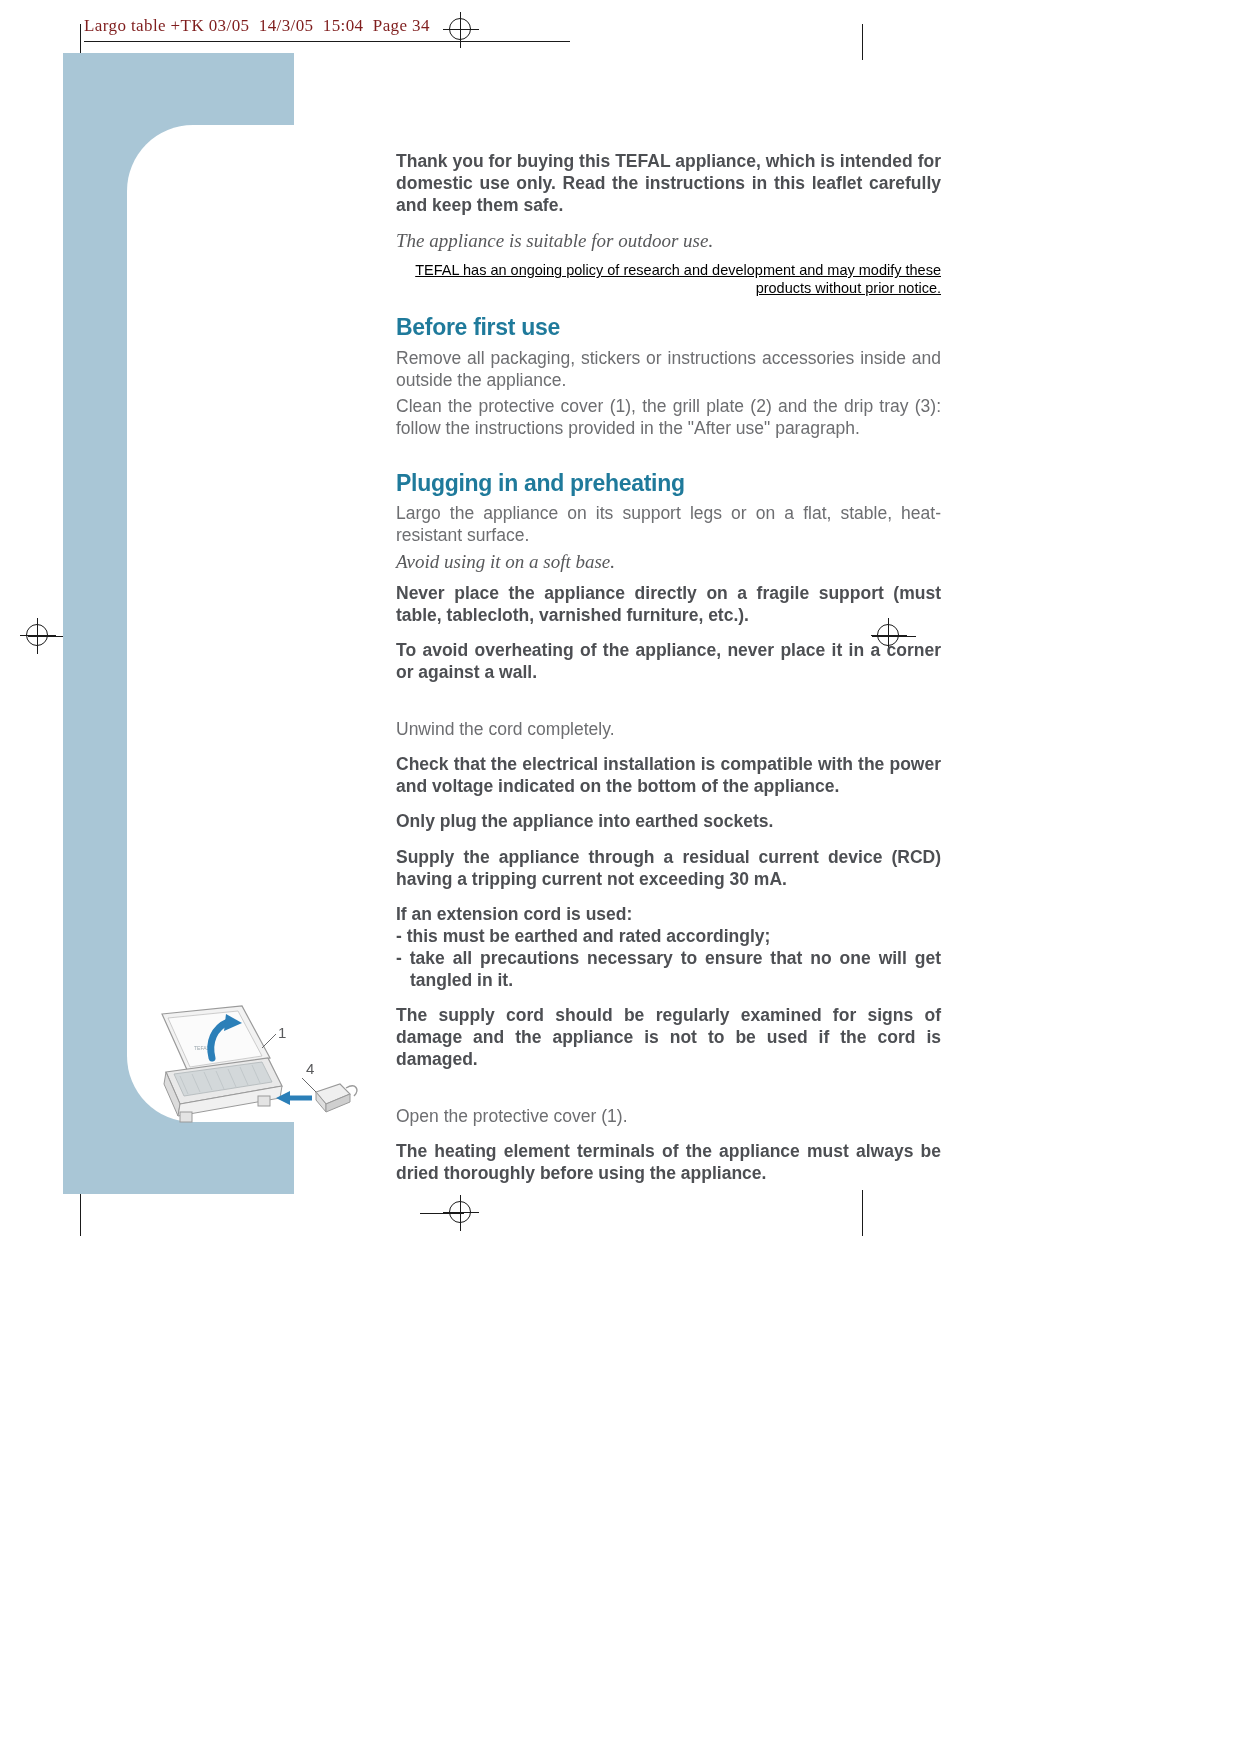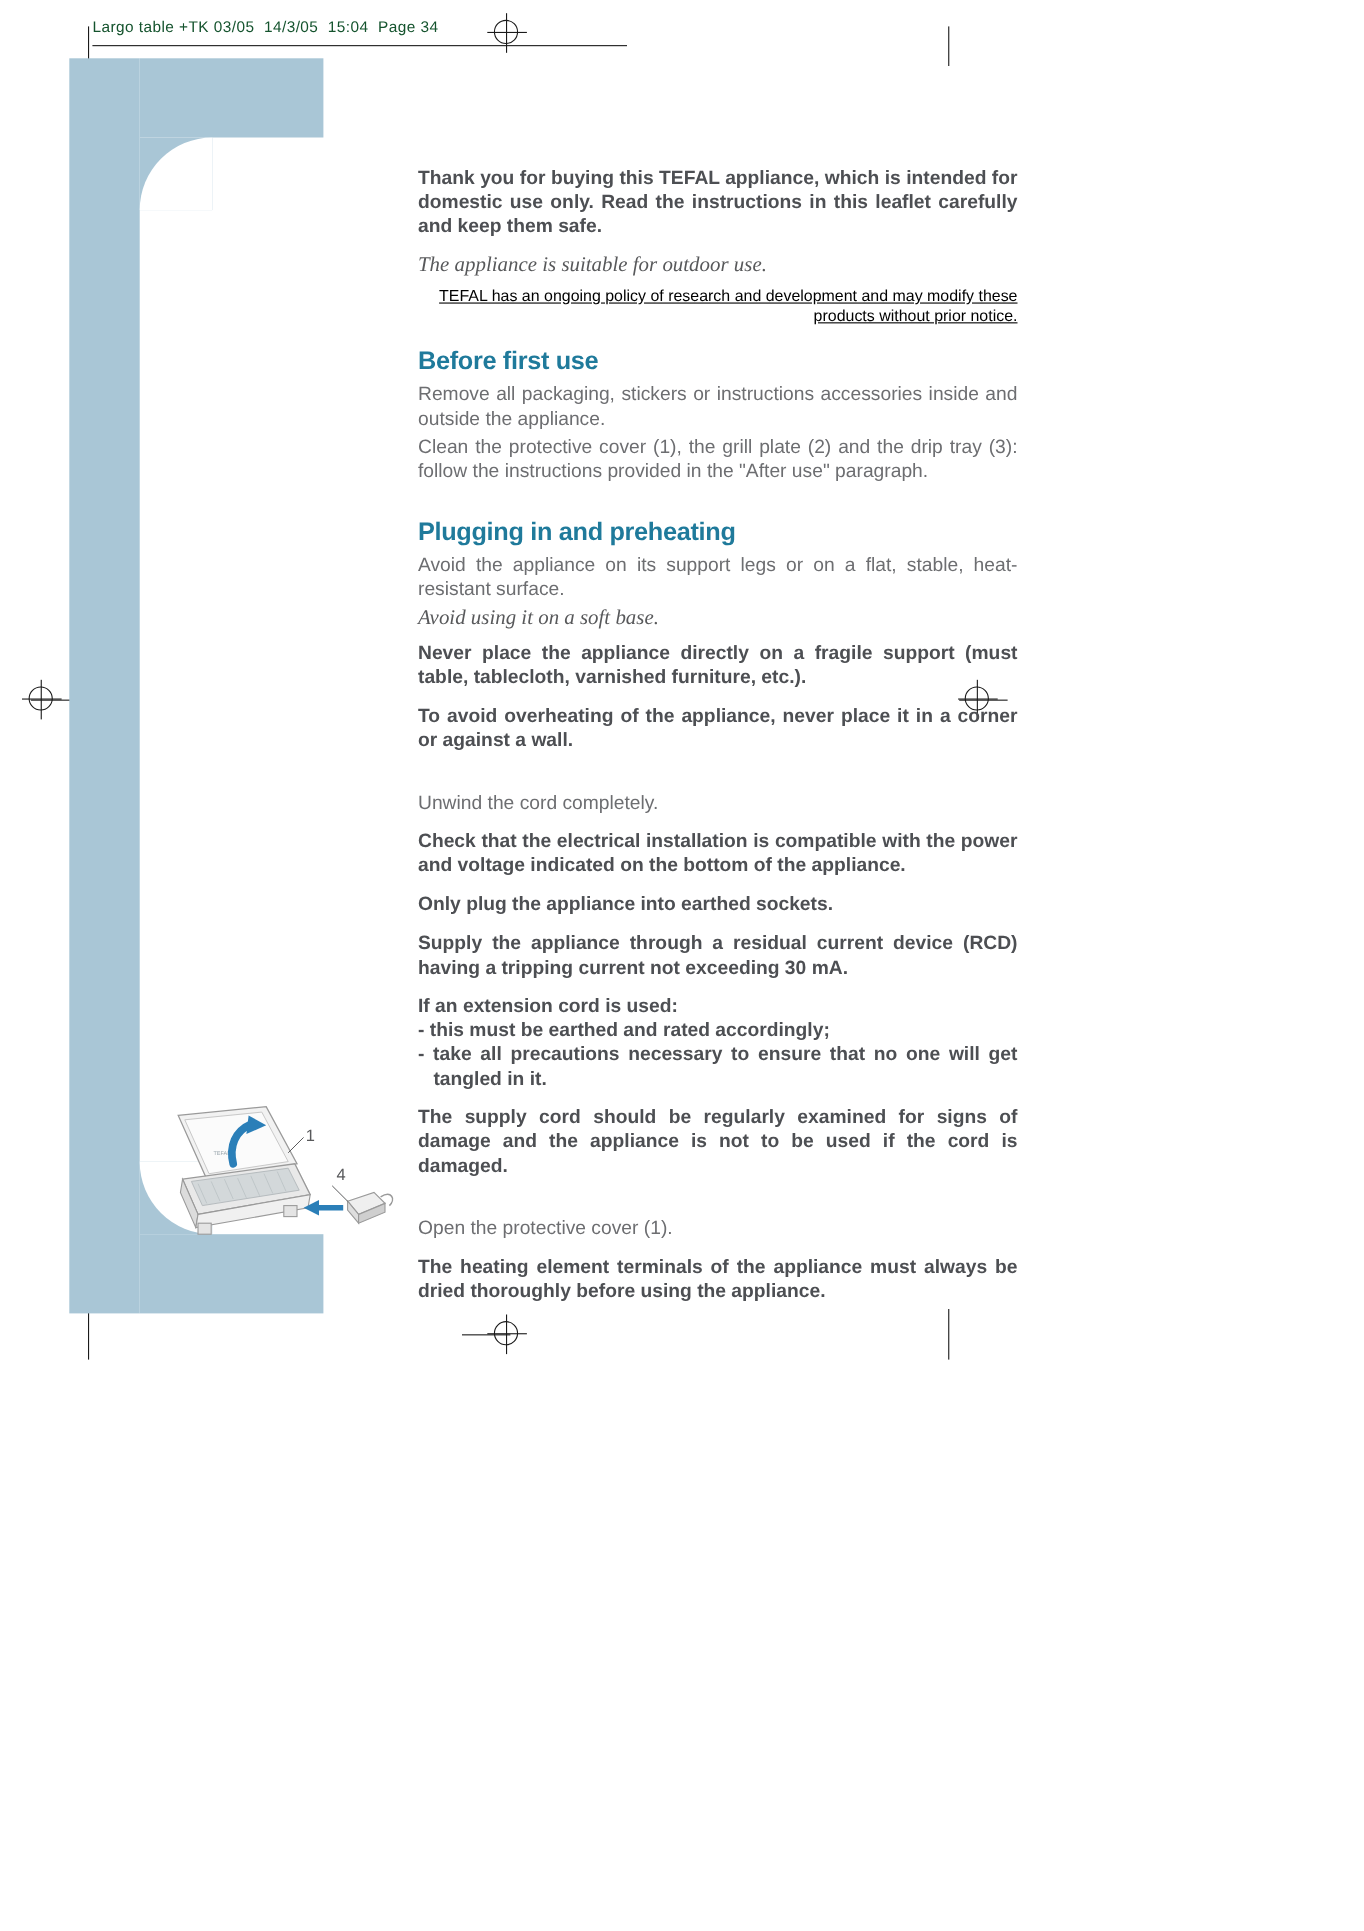--- a/index.html
+++ b/index.html
@@ -44,24 +44,24 @@
     top: 0; left: 17px;
     height: 36px; width: 1px;
     background: #1a1a1a;
   }
 
   
   .header-text {
     position: absolute;
     left: 84px;
     top: 16px;
-    font-family: Liberation Sans, sans-serif;
-    font-size: 14px;
+    font-family: Liberation Serif, serif;
+    font-size: 17px;
     letter-spacing: 0.4px;
-    color: #14532d;
+    color: #7f1d1d;
     white-space: pre;
   }
   .header-rule {
     position: absolute;
     left: 84px;
     top: 41px;
     width: 486px;
     height: 1px;
     background: #1a1a1a;
   }
@@ -117,21 +117,21 @@
     position: absolute;
     left: 0; top: 0;
     width: 66px; height: 66px;
     background: #ffffff;
     border-bottom-left-radius: 66px;
   }
 
   
   .content {
     position: absolute;
-    left: 380px;
+    left: 396px;
     top: 150px;
     width: 545px;
   }
   p {
     margin: 0 0 13px 0;
     color: #58595b;
     font-size: 17.5px;
     line-height: 1.26;
     text-align: justify;
   }
@@ -252,21 +252,21 @@
   <p class="small">TEFAL has an ongoing policy of research and development and may modify these products without prior notice.</p>
 
   <h2>Before first use</h2>
 
   <p class="regular tight">Remove all packaging, stickers or instructions accessories inside and outside the appliance.</p>
 
   <p class="regular">Clean the protective cover (1), the grill plate (2) and the drip tray (3): follow the instructions provided in the "After use" paragraph.</p>
 
   <h2 class="spaced-top">Plugging in and preheating</h2>
 
-  <p class="regular tight">Avoid the appliance on its support legs or on a flat, stable, heat-resistant surface.</p>
+  <p class="regular tight">Largo the appliance on its support legs or on a flat, stable, heat-resistant surface.</p>
 
   <p class="italic-serif">Avoid using it on a soft base.</p>
 
   <p class="bold">Never place the appliance directly on a fragile support (must table, tablecloth, varnished furniture, etc.).</p>
 
   <p class="bold">To avoid overheating of the appliance, never place it in a corner or against a wall.</p>
 
   <div class="gap-md"></div>
 
   <p class="regular">Unwind the cord completely.</p>

